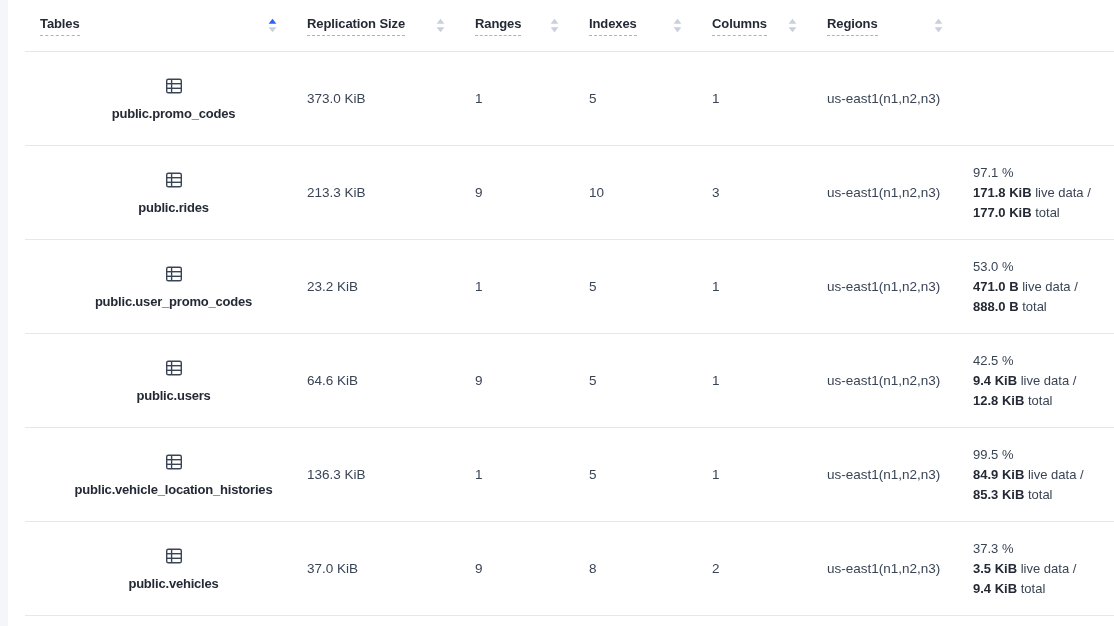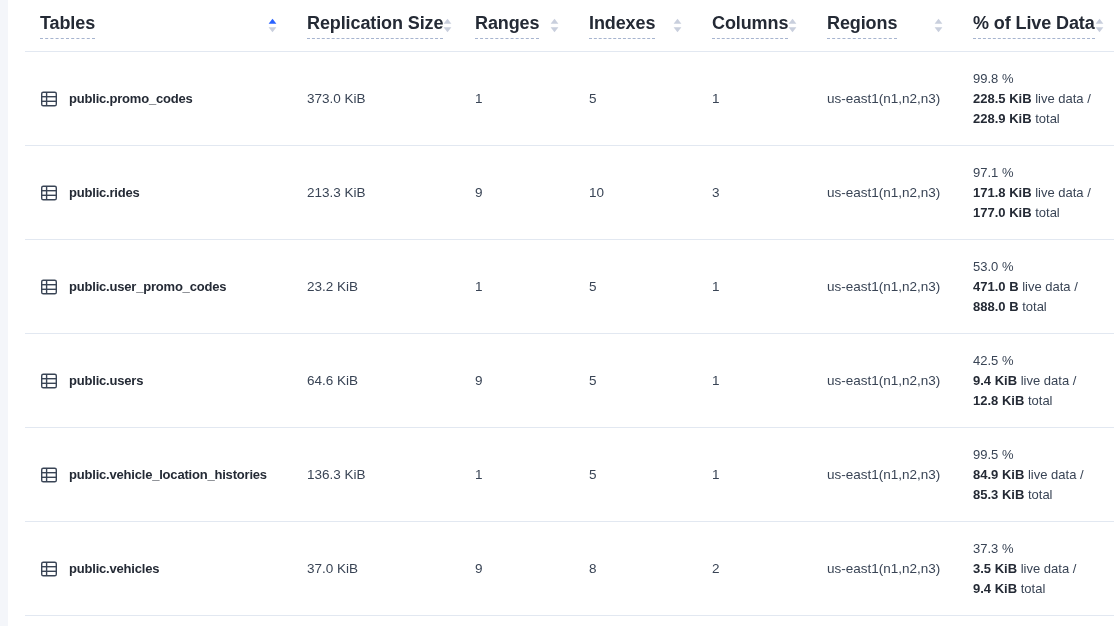--- a/index.html
+++ b/index.html
@@ -40,21 +40,21 @@
     display:flex;
     align-items:center;
     justify-content:space-between;
     padding-right:30px;
     height:100%;
     cursor:pointer;
   }
   .th.first{padding-left:15px;}
   .th.last{padding-right:12px;}
   .th-label{
-    font-size:18px;
+    font-size:13px;
     font-weight:700;
     letter-spacing:-0.1px;
     color:var(--text-dark);
     padding-bottom:4px;
     border-bottom:1px dashed var(--dash);
     white-space:nowrap;
   }
   .sort{display:inline-flex;flex:none;}
   .sort svg .up,.sort svg .down{fill:var(--arrow-gray);}
   .sort.sorted-asc svg .up{fill:var(--blue);}
@@ -63,20 +63,21 @@
     height:94px;
     border-bottom:1px solid var(--sep);
     font-size:13.5px;
   }
   .cell{white-space:nowrap;}
   .cell-tables{
     display:flex;
     align-items:center;
     gap:11px;
     padding-left:15px;
+    flex-direction:column;
   }
   .table-icon{display:inline-flex;flex:none;}
   .tname{
     font-size:13px;
     font-weight:700;
     letter-spacing:-0.2px;
     color:var(--text-dark);
     text-decoration:none;
     cursor:pointer;
   }
@@ -148,54 +149,40 @@
     <div class="th">
       <span class="th-label">Regions</span>
       <span class="sort">
         <svg width="9" height="15" viewBox="0 0 9 15">
           <path class="up" d="M4.5 0.8 L8.4 5.8 L0.6 5.8 Z"></path>
           <path class="down" d="M4.5 14.2 L0.6 9.2 L8.4 9.2 Z"></path>
         </svg>
       </span>
     </div>
 
-    <div class="th last">
-      <span class="th-label">% of Live Data</span>
-      <span class="sort">
-        <svg width="9" height="15" viewBox="0 0 9 15">
-          <path class="up" d="M4.5 0.8 L8.4 5.8 L0.6 5.8 Z"></path>
-          <path class="down" d="M4.5 14.2 L0.6 9.2 L8.4 9.2 Z"></path>
-        </svg>
-      </span>
-    </div>
   </div>
 
   <div id="rows">
   <div class="tr grid">
     <div class="cell cell-tables">
       <span class="table-icon">
         <svg width="18" height="18" viewBox="0 0 18 18" fill="none" stroke="#394455" stroke-width="1.4">
           <rect x="1.7" y="2.2" width="14.6" height="13.6" rx="1.6"></rect>
           <line x1="6.6" y1="2.2" x2="6.6" y2="15.8"></line>
           <line x1="1.7" y1="6.7" x2="16.3" y2="6.7"></line>
           <line x1="1.7" y1="11.3" x2="16.3" y2="11.3"></line>
         </svg>
       </span>
       <a class="tname">public.promo_codes</a>
     </div>
     <div class="cell">373.0 KiB</div>
     <div class="cell">1</div>
     <div class="cell">5</div>
     <div class="cell">1</div>
     <div class="cell">us-east1(n1,n2,n3)</div>
-    <div class="cell-pct">
-      <div>99.8 %</div>
-      <div><span class="b">228.5 KiB</span> <span>live data /</span></div>
-      <div><span class="b">228.9 KiB</span> <span>total</span></div>
-    </div>
   </div>
 
   <div class="tr grid">
     <div class="cell cell-tables">
       <span class="table-icon">
         <svg width="18" height="18" viewBox="0 0 18 18" fill="none" stroke="#394455" stroke-width="1.4">
           <rect x="1.7" y="2.2" width="14.6" height="13.6" rx="1.6"></rect>
           <line x1="6.6" y1="2.2" x2="6.6" y2="15.8"></line>
           <line x1="1.7" y1="6.7" x2="16.3" y2="6.7"></line>
           <line x1="1.7" y1="11.3" x2="16.3" y2="11.3"></line>

